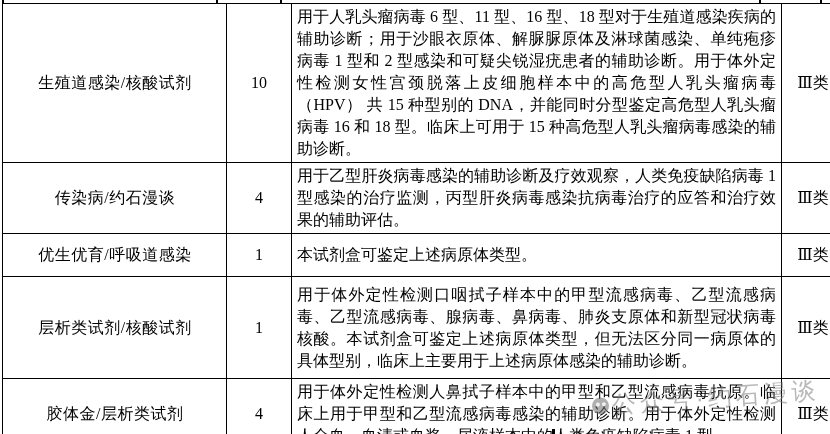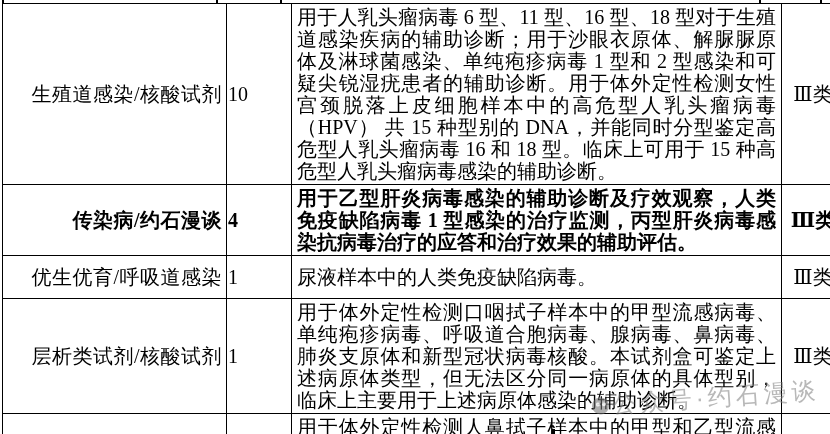--- a/index.html
+++ b/index.html
@@ -10,42 +10,42 @@
   }
   .page{position:relative;width:830px;height:434px;background:#fff;}
 
   table.reagent{
     position:absolute;left:2px;top:3px;width:820px;
     border-collapse:collapse;table-layout:fixed;
     background:#fff;
   }
   table.reagent td{
     border:1.6px solid #000;
-    font-size:20px;
+    font-size:16px;
     line-height:22px;
     overflow:hidden;
   }
   td.cat{
     width:214px;padding:2px 4px 2px 5px;
-    vertical-align:middle;text-align:right;
+    vertical-align:middle;text-align:center;
     letter-spacing:0.5px;
   }
   td.count{
-    width:62px;text-align:left;vertical-align:middle;
+    width:62px;text-align:center;vertical-align:middle;
   }
   td.desc{
     width:479px;padding:2px 5px 2px 5px;
     vertical-align:middle;
     text-align:justify;text-justify:inter-ideograph;
   }
   td.cls{
     width:60px;text-align:center;vertical-align:middle;
   }
   tbody tr:nth-child(1) td{height:154px;}
-  tbody tr:nth-child(2) td{height:63px;font-weight:bold;}
+  tbody tr:nth-child(2) td{height:63px;}
   tbody tr:nth-child(3) td{height:38px;}
   tbody tr:nth-child(4) td{height:97px;}
   tbody tr:nth-child(5) td{height:64px;border-bottom:3px solid #000;}
 
   
   .tick{
     position:absolute;top:0;width:2px;height:4px;background:#000;
   }
   
   .tick-bottom{
@@ -95,27 +95,27 @@
     </tr>
         <tr>
       <td class="cat">传染病/约石漫谈</td>
       <td class="count">4</td>
       <td class="desc">用于乙型肝炎病毒感染的辅助诊断及疗效观察，人类免疫缺陷病毒 1 型感染的治疗监测，丙型肝炎病毒感染抗病毒治疗的应答和治疗效果的辅助评估。</td>
       <td class="cls">Ⅲ类</td>
     </tr>
         <tr>
       <td class="cat">优生优育/呼吸道感染</td>
       <td class="count">1</td>
-      <td class="desc">尿液样本中的人类免疫缺陷病毒。</td>
+      <td class="desc">本试剂盒可鉴定上述病原体类型。</td>
       <td class="cls">Ⅲ类</td>
     </tr>
         <tr>
       <td class="cat">层析类试剂/核酸试剂</td>
       <td class="count">1</td>
-      <td class="desc">用于体外定性检测口咽拭子样本中的甲型流感病毒、单纯疱疹病毒、呼吸道合胞病毒、腺病毒、鼻病毒、肺炎支原体和新型冠状病毒核酸。本试剂盒可鉴定上述病原体类型，但无法区分同一病原体的具体型别，临床上主要用于上述病原体感染的辅助诊断。</td>
+      <td class="desc">用于体外定性检测口咽拭子样本中的甲型流感病毒、乙型流感病毒、乙型流感病毒、腺病毒、鼻病毒、肺炎支原体和新型冠状病毒核酸。本试剂盒可鉴定上述病原体类型，但无法区分同一病原体的具体型别，临床上主要用于上述病原体感染的辅助诊断。</td>
       <td class="cls">Ⅲ类</td>
     </tr>
         <tr>
       <td class="cat">胶体金/层析类试剂</td>
       <td class="count">4</td>
       <td class="desc">用于体外定性检测人鼻拭子样本中的甲型和乙型流感病毒抗原。临床上用于甲型和乙型流感病毒感染的辅助诊断。用于体外定性检测人全血、血清或血浆、尿液样本中的人类免疫缺陷病毒 1 型</td>
       <td class="cls">Ⅲ类</td>
     </tr>
       </tbody>
   </table>

